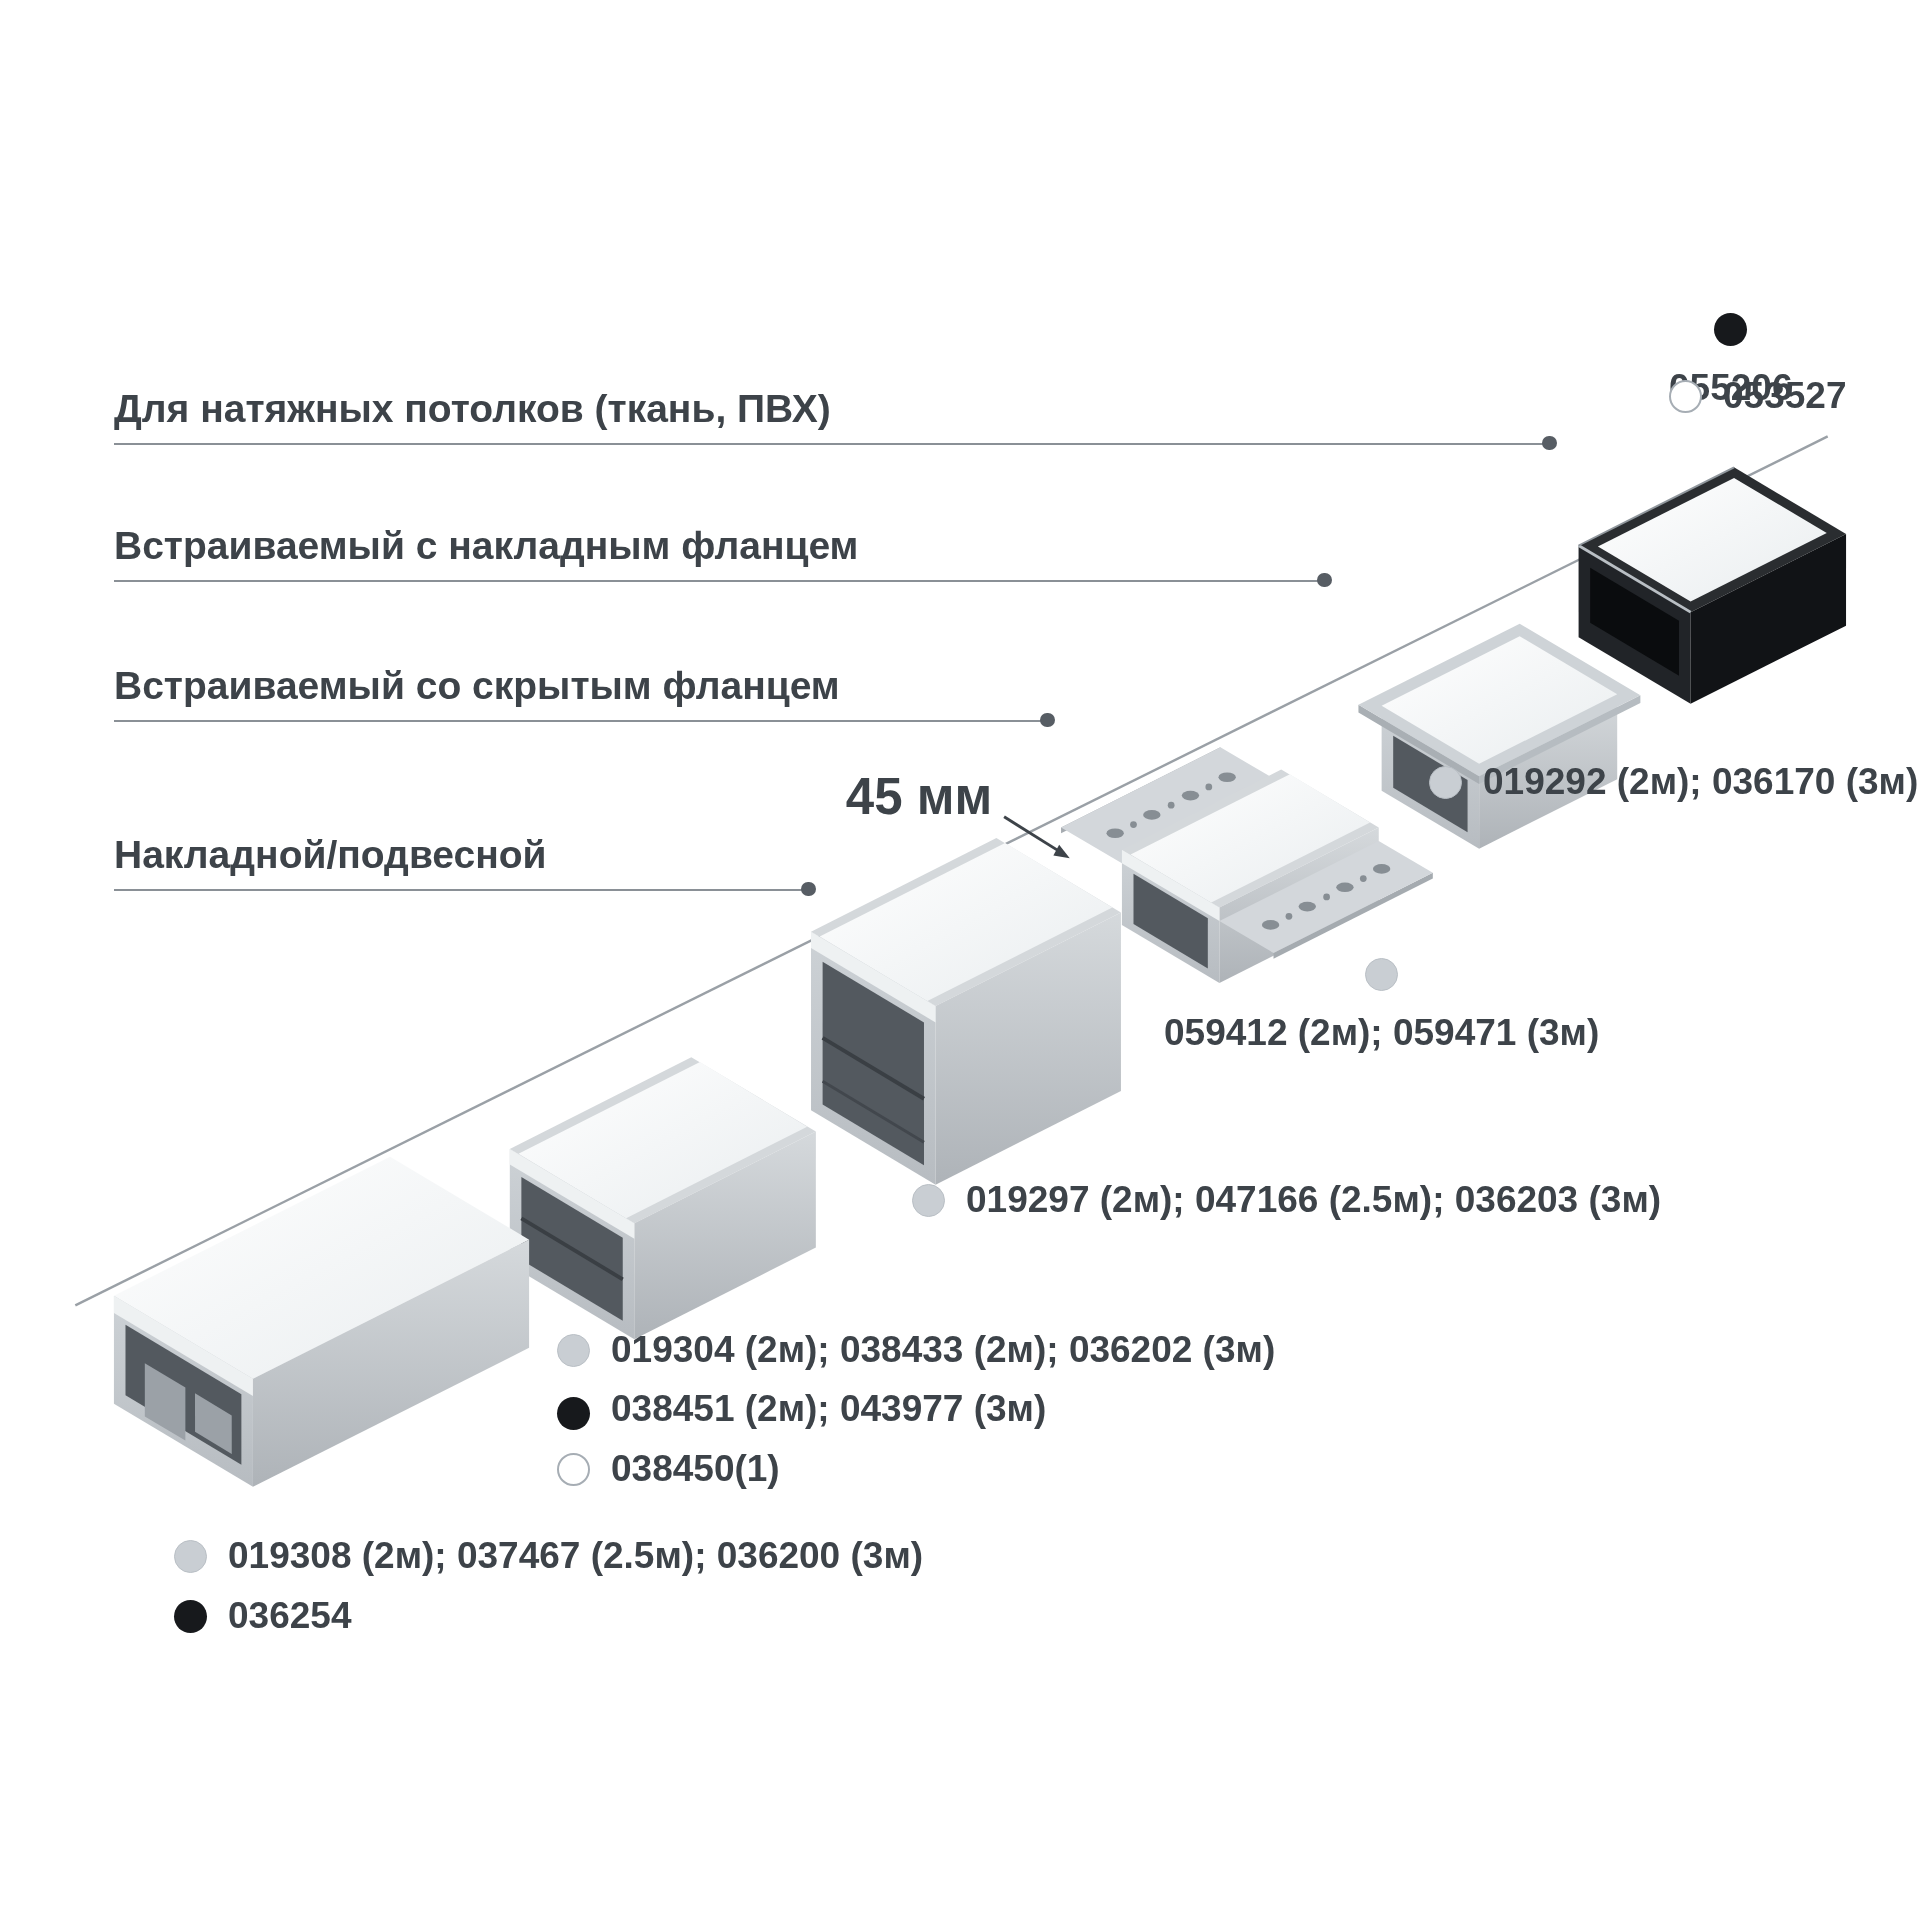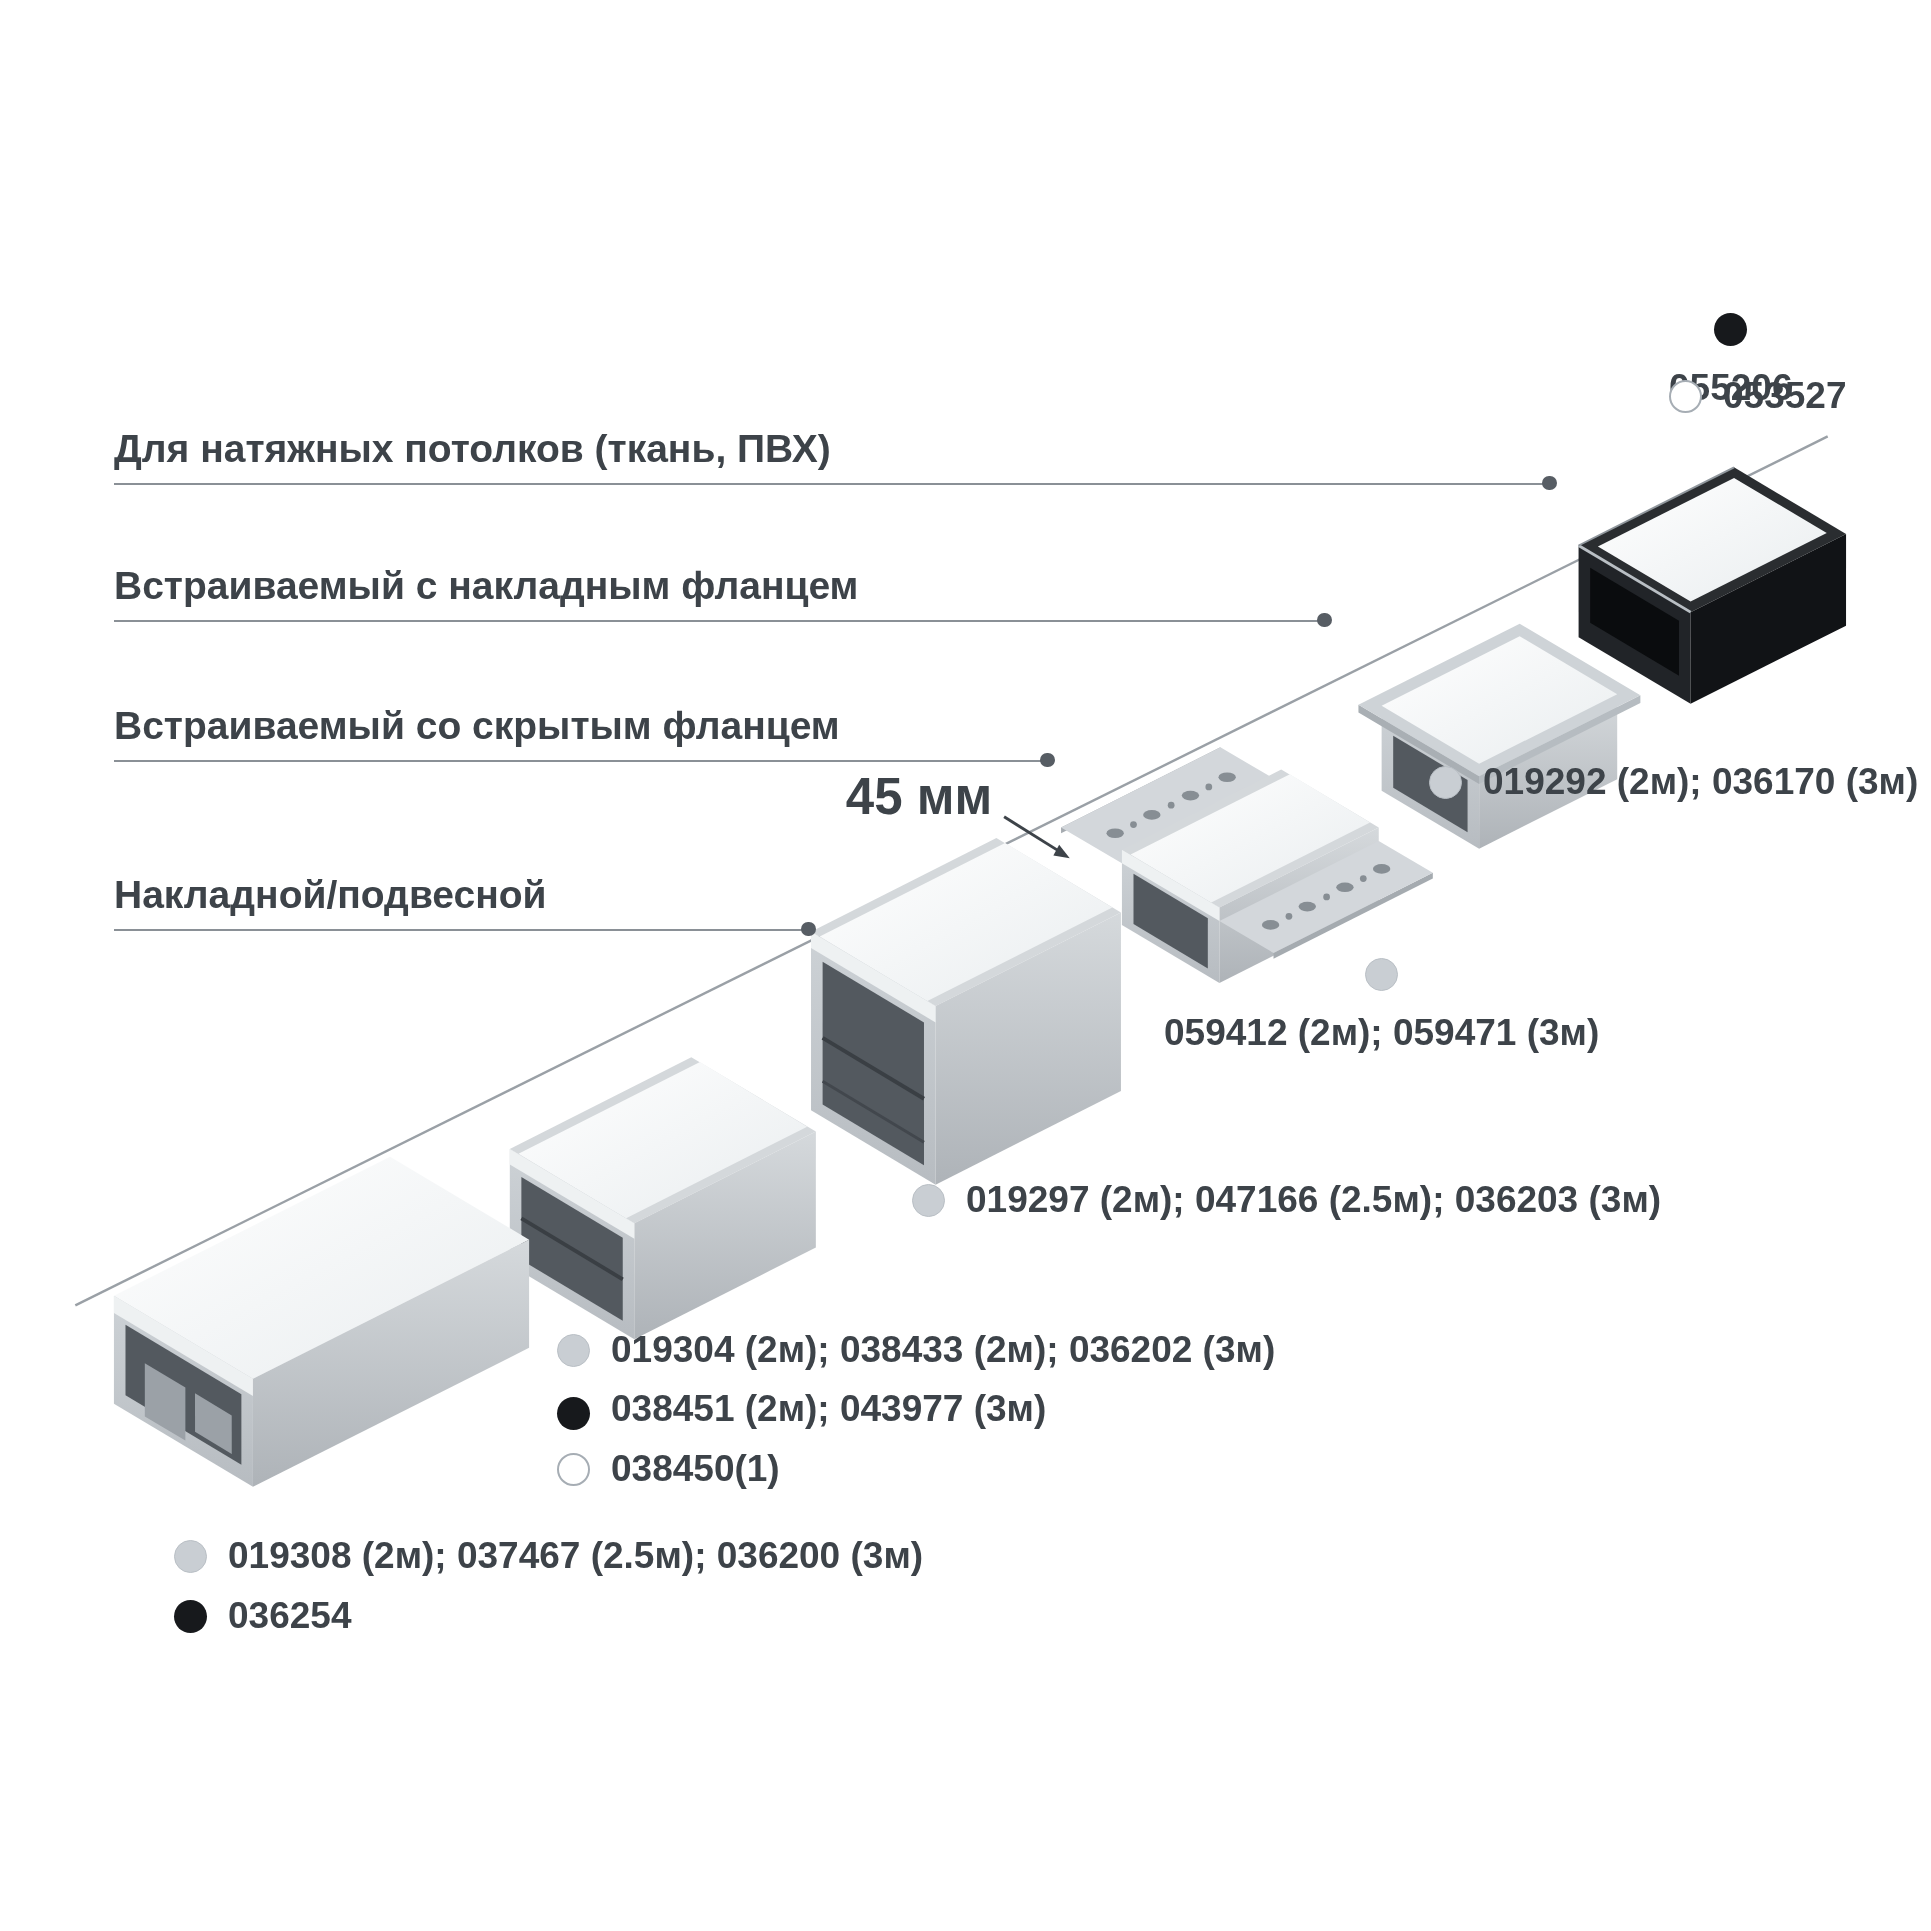--- a/index.html
+++ b/index.html
@@ -5,21 +5,20 @@
   html,body{margin:0;padding:0;background:#ffffff;}
   .stage{
     position:relative;width:1931px;height:1931px;background:#ffffff;overflow:hidden;
     font-family:"Liberation Sans",sans-serif;color:#3d4349;
   }
   .diagram-svg{position:absolute;left:0;top:0;width:1931px;height:1931px;}
   .cat{
     position:absolute;border-bottom:2.9px solid #8a9096;
     font-size:39px;font-weight:700;line-height:44px;padding-bottom:11.6px;
     white-space:nowrap;
-    margin-top:40px;
   }
   .cat .enddot{
     position:absolute;right:-6.8px;bottom:-7.7px;width:14.5px;height:14.5px;border-radius:50%;
     background:#575d64;
   }
   .legend-item{
     position:absolute;display:flex;align-items:center;gap:21px;height:42px;
     font-size:37px;font-weight:700;white-space:nowrap;
   }
   .dot{width:33px;height:33px;border-radius:50%;flex:none;box-sizing:border-box;}

